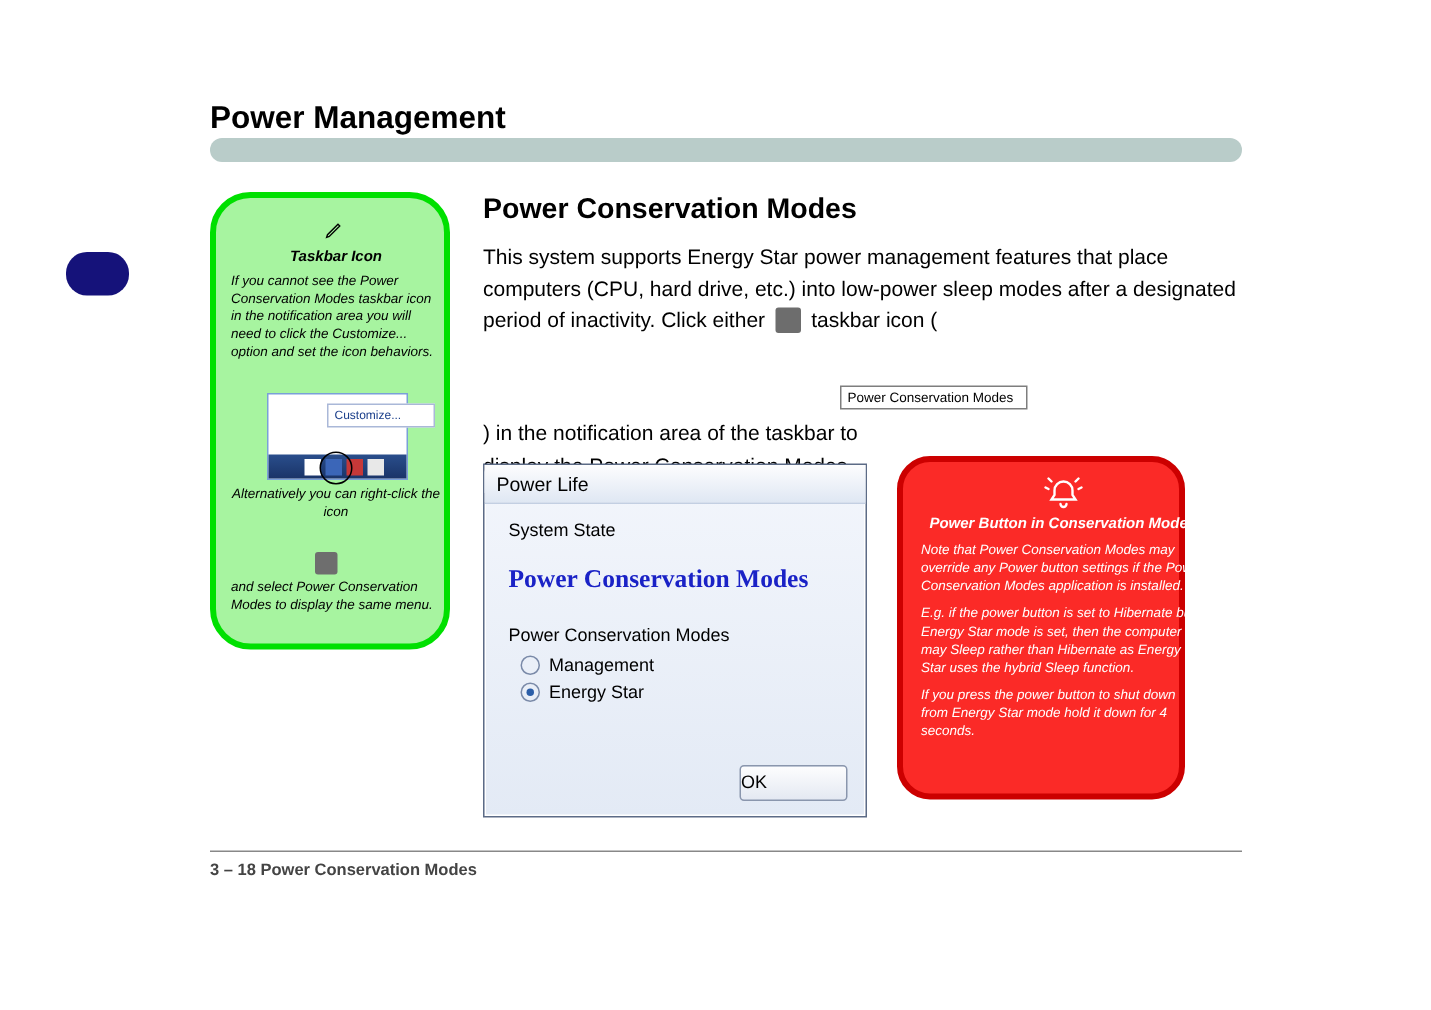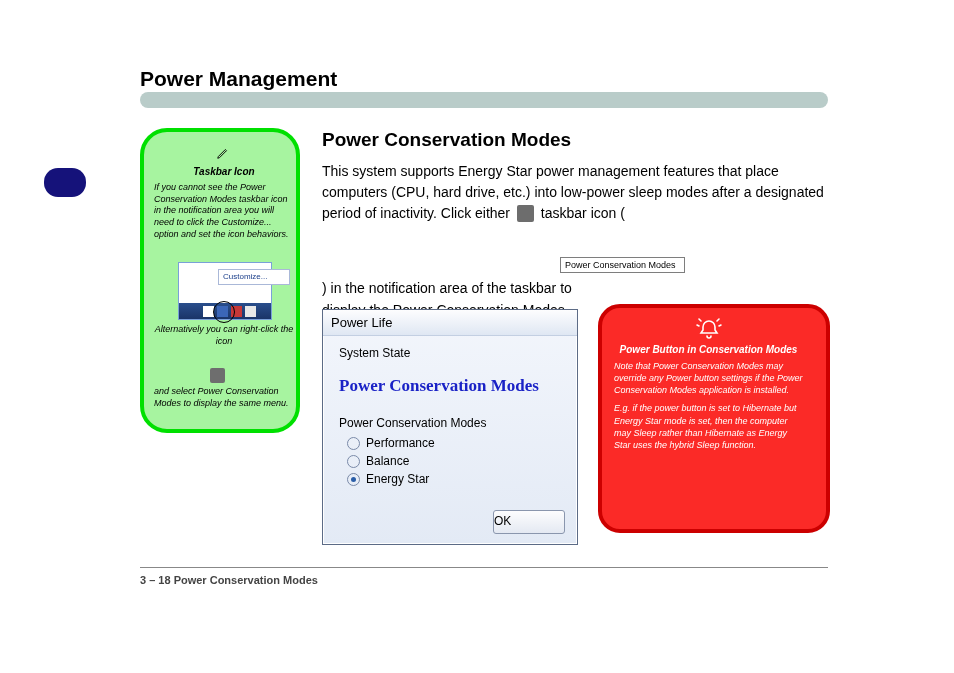--- a/index.html
+++ b/index.html
@@ -30,21 +30,21 @@
   .dlg-tb{height:26px;background:linear-gradient(#fdfdfe,#dfe7f3);border-bottom:1px solid #c3cfe2;font-size:13px;padding:5px 8px 0;box-sizing:border-box;}
   .dlg-body{padding:10px 16px 0;font-size:12px;}
   .dlg-ss{font-size:12px;margin-bottom:16px;}
   .dlg-mode-title{font-family:"Times New Roman",serif;font-size:17px;font-weight:700;color:#1a22c6;margin-bottom:20px;}
   .dlg-grp{font-size:12px;margin-bottom:6px;}
   .dlg-opt{display:flex;align-items:center;gap:6px;font-size:12px;margin:4px 0 4px 8px;}
   .radio{width:11px;height:11px;border:1px solid #7a8aa8;border-radius:50%;display:inline-flex;align-items:center;justify-content:center;}
   .radio.sel::after{content:"";width:5px;height:5px;background:#2b5ea8;border-radius:50%;}
   .dlg-btn{position:absolute;right:12px;bottom:10px;width:70px;height:22px;border:1px solid #8a96ad;border-radius:3px;background:linear-gradient(#fdfdfe,#e4e9f2);font-size:12px;line-height:20px;text-align:left;}
   
-  .red-box{position:absolute;left:598px;top:304px;width:232px;height:229px;background:#fb2a27;border:4px solid #cc0000;border-radius:22px;box-sizing:border-box;color:#fff;padding:12px 12px 10px;}
+  .red-box{position:absolute;left:598px;top:304px;width:192px;height:229px;background:#fb2a27;border:4px solid #cc0000;border-radius:22px;box-sizing:border-box;color:#fff;padding:12px 12px 10px;}
   .bell{position:absolute;left:94px;top:10px;}
   .rb-title{position:absolute;left:12px;top:36px;width:189px;text-align:center;font-style:italic;font-weight:600;font-size:10px;}
   .rb-body{position:absolute;left:12px;top:52px;width:189px;font-size:9px;font-style:italic;line-height:1.35;}
   .rb-p{margin:0 0 6px;}
   .hr{position:absolute;left:140px;top:567px;width:688px;height:1px;background:#888;}
   .footer{position:absolute;left:140px;top:574px;width:688px;font-size:11px;font-weight:600;color:#444;display:flex;justify-content:space-between;}
   svg{display:block;}
 </style>
 </head>
 <body>
@@ -92,25 +92,21 @@
 
   <div class="dlg">
     <div class="dlg-tb">Power Life</div>
     <div class="dlg-body">
       <div class="dlg-ss">System State</div>
       <div class="dlg-mode-title">Power Conservation Modes</div>
       <div class="dlg-grp">Power Conservation Modes</div>
 
       <label class="dlg-opt">
         <span class="radio"></span>
-        <span>Performance</span>
-      </label>
-      <label class="dlg-opt">
-        <span class="radio"></span>
-        <span>Balance</span>
+        <span>Management</span>
       </label>
       <label class="dlg-opt">
         <span class="radio sel"></span>
         <span>Energy Star</span>
       </label>
     </div>
     <div class="dlg-btn">OK</div>
   </div>
 
   <div class="red-box">
@@ -118,20 +114,21 @@
       <g fill="none" stroke="#fff" stroke-width="1.6" stroke-linecap="round">
         <path d="M13 3a6 6 0 016 6v3l2 3H5l2-3V9a6 6 0 016-6z"></path>
         <path d="M11 18a2 2 0 004 0"></path>
         <path d="M3 8l-2-1M23 8l2-1M5 3l-2-2M21 3l2-2"></path>
       </g>
     </svg>
     <div class="rb-title">Power Button in Conservation Modes</div>
     <div class="rb-body">
       <p class="rb-p">Note that Power Conservation Modes may override any Power button settings if the Power Conservation Modes application is installed.</p>
       <p class="rb-p">E.g. if the power button is set to Hibernate but Energy Star mode is set, then the computer may Sleep rather than Hibernate as Energy Star uses the hybrid Sleep function.</p>
+      <p class="rb-p">If you press the power button to shut down from Energy Star mode hold it down for 4 seconds.</p>
     </div>
   </div>
 
   <div class="hr"></div>
   <div class="footer">
     <span>3 – 18  Power Conservation Modes</span>
     <span></span>
   </div>
 </div>
 

